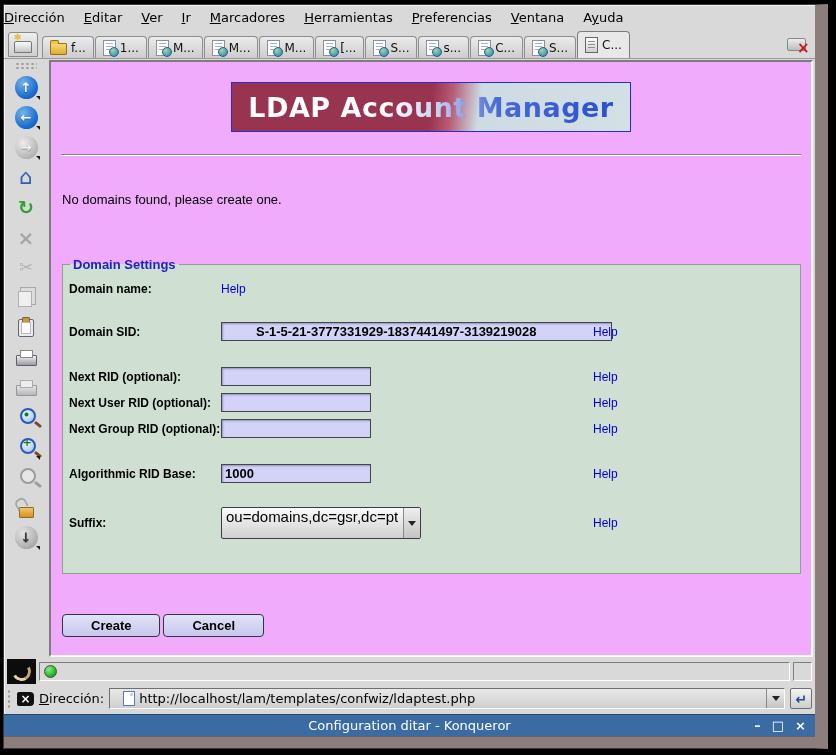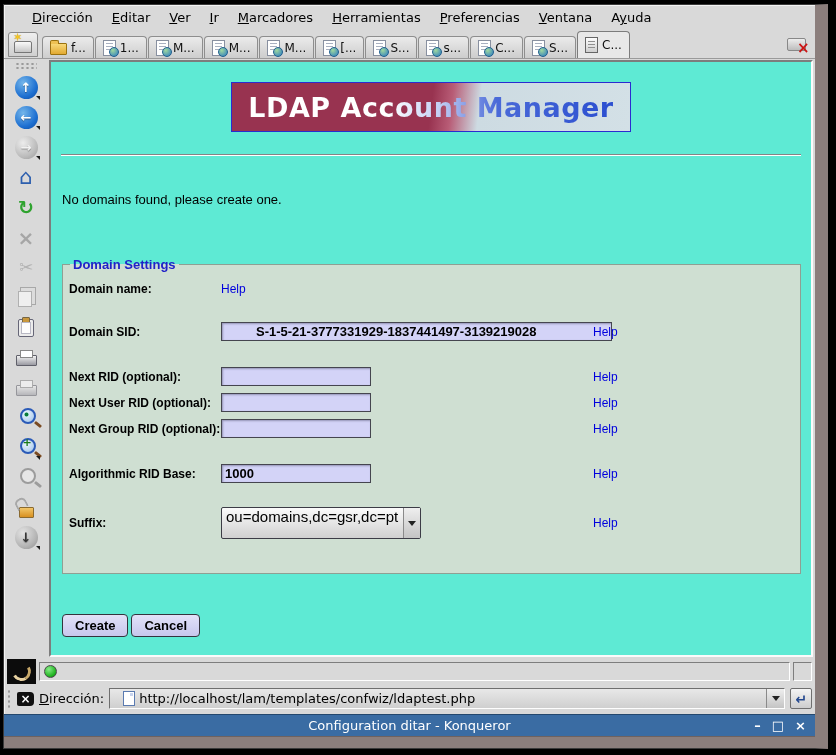--- a/index.html
+++ b/index.html
@@ -15,21 +15,21 @@
     background:#d9d9d9;
     border:1px solid #3a3a3a;
     border-right:13px solid var(--frame,#8b7e7c);
     box-sizing:border-box;
     box-shadow:inset 1px 1px 0 #f4f4f4;
     display:flex;flex-direction:column;
   }
   
   .menubar{
     height:25px;display:flex;align-items:center;gap:19px;
-    padding-left:28px;font-size:13px;color:#000;flex:0 0 auto;
+    font-size:13px;color:#000;flex:0 0 auto;
   }
   .menu-item{cursor:default;white-space:nowrap;}
   .menu-item u{text-decoration:underline;}
   
   .tabbar{
     height:28px;flex:0 0 auto;display:flex;align-items:flex-end;
     padding:0 4px 0 4px;border-bottom:1px solid #9a9a9a;
   }
   .newtab-btn{
     width:28px;height:23px;margin-right:4px;margin-bottom:1px;
@@ -116,21 +116,21 @@
   .ic-mag.disabled{border-color:#9c9c9c;background:#e6e6e6;}
   .ic-mag.disabled::after{background:#9c9c9c;}
   .ic-lock{width:13px;height:9px;background:linear-gradient(#f2c668,#d89020);
     border:1px solid #8a6a30;border-radius:1px;position:relative;margin-top:9px;}
   .ic-lock::before{content:'';position:absolute;width:8px;height:9px;border:2px solid #a8a8a8;
     border-radius:50% 50% 0 0;border-bottom:none;top:-10px;left:-5px;transform:rotate(-28deg);}
   
   .content-view{
     flex:1 1 auto;margin:1px 2px 0 1px;
     border:2px solid;border-color:#7d7d7d #fbfbfb #fbfbfb #7d7d7d;
-    background:#5eead4;overflow:hidden;position:relative;
+    background:#f0abfc;overflow:hidden;position:relative;
     font-family:"Liberation Sans","DejaVu Sans",sans-serif;
   }
   .page{padding:4px 8px;box-sizing:border-box;height:100%;font-size:13px;color:#000;}
   .banner{
     width:400px;height:50px;margin:16px auto 0;box-sizing:border-box;
     border:1px solid #2b2bd0;
     background:linear-gradient(97deg,
       var(--banner_maroon,#983350) 0%,var(--banner_maroon,#983350) 50%,
       #b85c76 55%,var(--banner_light,#cddbe2) 62%,#d3e0e6 100%);
     display:flex;align-items:center;justify-content:center;
@@ -171,21 +171,21 @@
   }
   .sel-text{flex:1;padding:0 4px;white-space:nowrap;}
   .sel-arrow{width:16px;align-self:stretch;border-left:1px solid #8a8a8a;
     background:linear-gradient(#efefef,#c4c4c4);display:flex;align-items:center;justify-content:center;}
   .tri-down{width:0;height:0;border-left:4px solid transparent;border-right:4px solid transparent;
     border-top:5px solid #222;}
   .form-buttons{margin:40px 0 0 3px;display:flex;gap:3px;}
   .btn{
     background:linear-gradient(var(--button_bg,#e2e2f8),#c7c7ed);
     border:1px solid #34343e;border-radius:4px;
-    font-weight:bold;font-size:13px;padding:3px 12px;color:#000;
+    font-weight:bold;font-size:13px;padding:3px 28px;color:#000;
     font-family:"Liberation Sans","DejaVu Sans",sans-serif;
   }
   
   .status-row{height:26px;flex:0 0 auto;display:flex;align-items:center;gap:3px;padding:1px 3px;}
   .throbber{width:29px;height:25px;background:#0c0c0c;display:flex;align-items:center;justify-content:center;}
   .throbber-arc{width:13px;height:13px;border-radius:50%;border:3px solid transparent;
     border-right-color:#c9a96a;border-bottom-color:#e8d2a2;transform:rotate(15deg);}
   .status-bar{flex:1;height:17px;border:1px solid;border-color:#7e7e7e #fff #fff #7e7e7e;
     display:flex;align-items:center;padding:0 4px;background:#d9d9d9;}
   .led{width:11px;height:11px;border-radius:50%;border:1px solid #4a4a4a;

